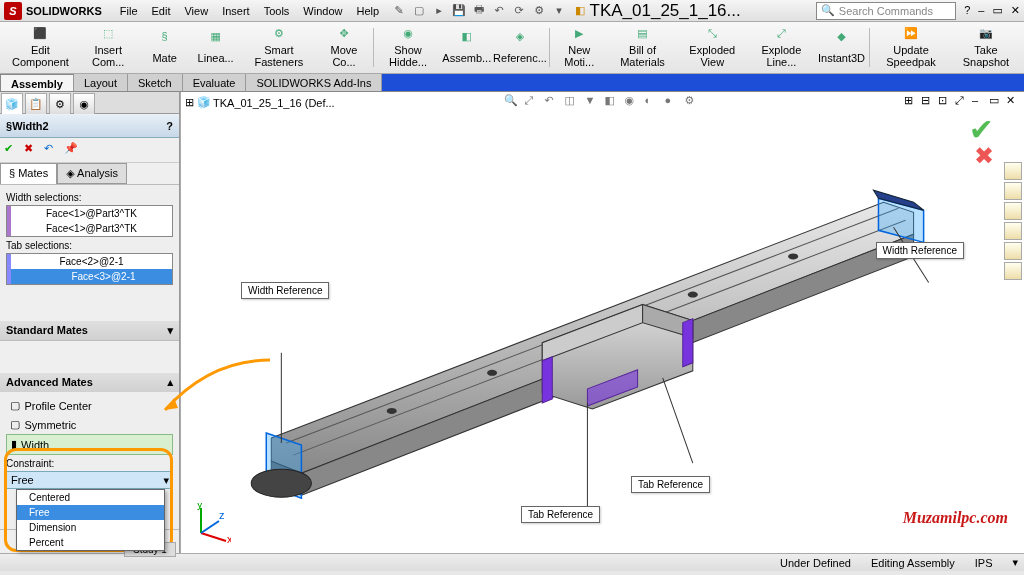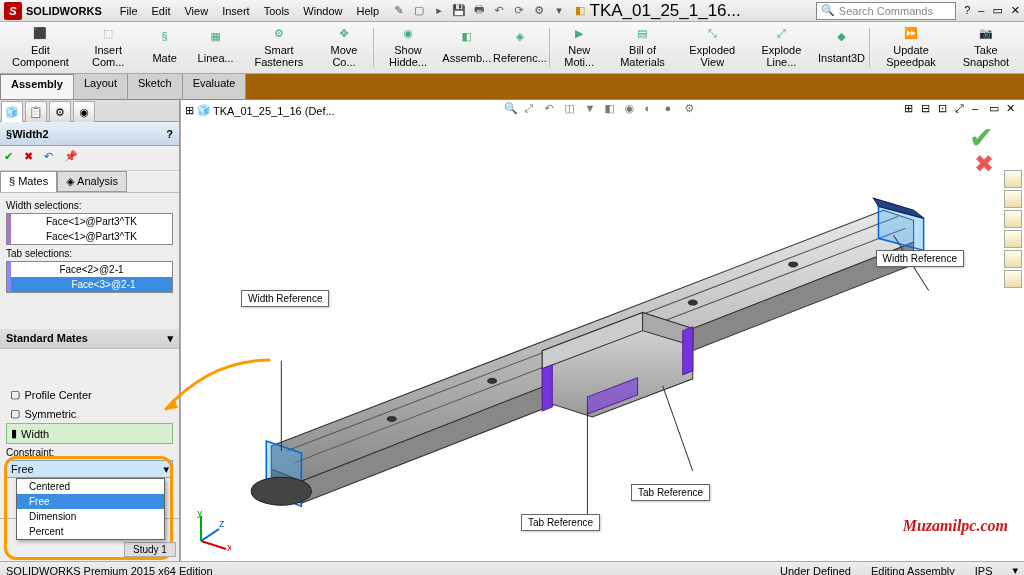--- a/index.html
+++ b/index.html
@@ -18,21 +18,21 @@
 .search-box { width:140px; height:18px; border:1px solid #888; background:#fff; padding:0 4px; display:flex;align-items:center;gap:4px;}
 .win-controls { display:flex; gap:8px; margin-left:8px;}
 
 
 .ribbon { height: 52px; background: linear-gradient(#f8f8f8,#e5e5e5); border-bottom: 1px solid #aaa; display: flex; padding: 2px 4px; gap: 1px; }
 .ribbon-item { display: flex; flex-direction: column; align-items: center; justify-content: center; padding: 2px 6px; min-width: 50px; text-align: center; line-height: 1.1; cursor:pointer; border:1px solid transparent;}
 .ribbon-item .ric { width:22px;height:22px;color:#4a7;}
 .ribbon-sep { width:1px; background:#bbb; margin:4px 1px;}
 
 
-.tabrow { height: 26px; background:#a16207; display:flex; border-bottom:1px solid #888;}
+.tabrow { height: 18px; background:#1d4ed8; display:flex; border-bottom:1px solid #888;}
 .tabrow .tab { padding: 3px 10px; border-right:1px solid #999; cursor:pointer; background:#d0d0d0;}
 .tabrow .tab.active { background:#f5f5f5; font-weight:bold; border-top:1px solid #888; border-left:1px solid #888;}
 
 
 .main { display:flex; height: calc(575px - 22px - 52px - 22px - 18px); }
 
 
 .leftpanel { width: 180px; background:#efefef; border-right:1px solid #999; display:flex; flex-direction:column; overflow:visible; position:relative;}
 .lp-tabs { height:22px; background:#ddd; display:flex; border-bottom:1px solid #999;}
 .lp-tabs .lptab { width:22px;height:22px; border:1px solid #aaa; margin:1px; display:flex;align-items:center;justify-content:center; background:linear-gradient(#fff,#ddd);}
@@ -194,20 +194,21 @@
       <span class="ric">📷</span>
       <span>Take Snapshot</span>
     </div>
 </div>
 
 <div class="tabrow">
   <div class="tab active">Assembly</div>
   <div class="tab">Layout</div>
   <div class="tab">Sketch</div>
   <div class="tab">Evaluate</div>
+  <div class="tab">SOLIDWORKS Add-Ins</div>
 </div>
 
 <div class="main">
 
   <div class="leftpanel">
     <div class="lp-tabs">
       <div class="lptab active">🧊</div>
       <div class="lptab">📋</div>
       <div class="lptab">⚙</div>
       <div class="lptab">◉</div>
@@ -239,20 +240,24 @@
         <div class="sel-item tab highlighted">Face&lt;3&gt;@2-1</div>
       </div>
     </div>
     <div class="lp-section">
       <div class="lp-section-h">
           <span>Standard Mates</span>
           <span>▾</span>
         </div>
     </div>
     <div class="lp-section">
+      <div class="lp-section-h">
+          <span>Advanced Mates</span>
+          <span>▴</span>
+        </div>
       <div class="lp-body" style="padding-bottom:40px;">
         <div class="mate-opt">▢ <span>Profile Center</span></div>
         <div class="mate-opt">▢ <span>Symmetric</span></div>
         <div class="mate-opt" style="background:#d8f0d0;border:1px solid #8b8;">▮ <span>Width</span></div>
         <div class="sel-label">Constraint:</div>
         <div class="constraint-sel">Free</div>
         <div class="dropdown" style="top:auto;">
           <div>Centered</div>
           <div class="sel">Free</div>
           <div>Dimension</div>
@@ -362,19 +367,18 @@
 </div>
 
 <svg class="arrow-svg" style="left:150px; top:350px; width:130px; height:80px;">
   <path d="M120,10 Q60,10 15,60" stroke="#f90" stroke-width="3" fill="none"></path>
   <polygon points="15,60 24,48 28,58" fill="#f90"></polygon>
 </svg>
 
 <div class="bottom-tab">  Study 1</div>
 
 <div class="statusbar">
-  <span>SOLIDWORKS Premium 2015 x64 Edition</span>
   <span class="sbspacer"></span>
   <span>Under Defined</span>
   <span>Editing Assembly</span>
   <span>IPS</span>
   <span>▾</span>
 </div>
 
 </body></html>

